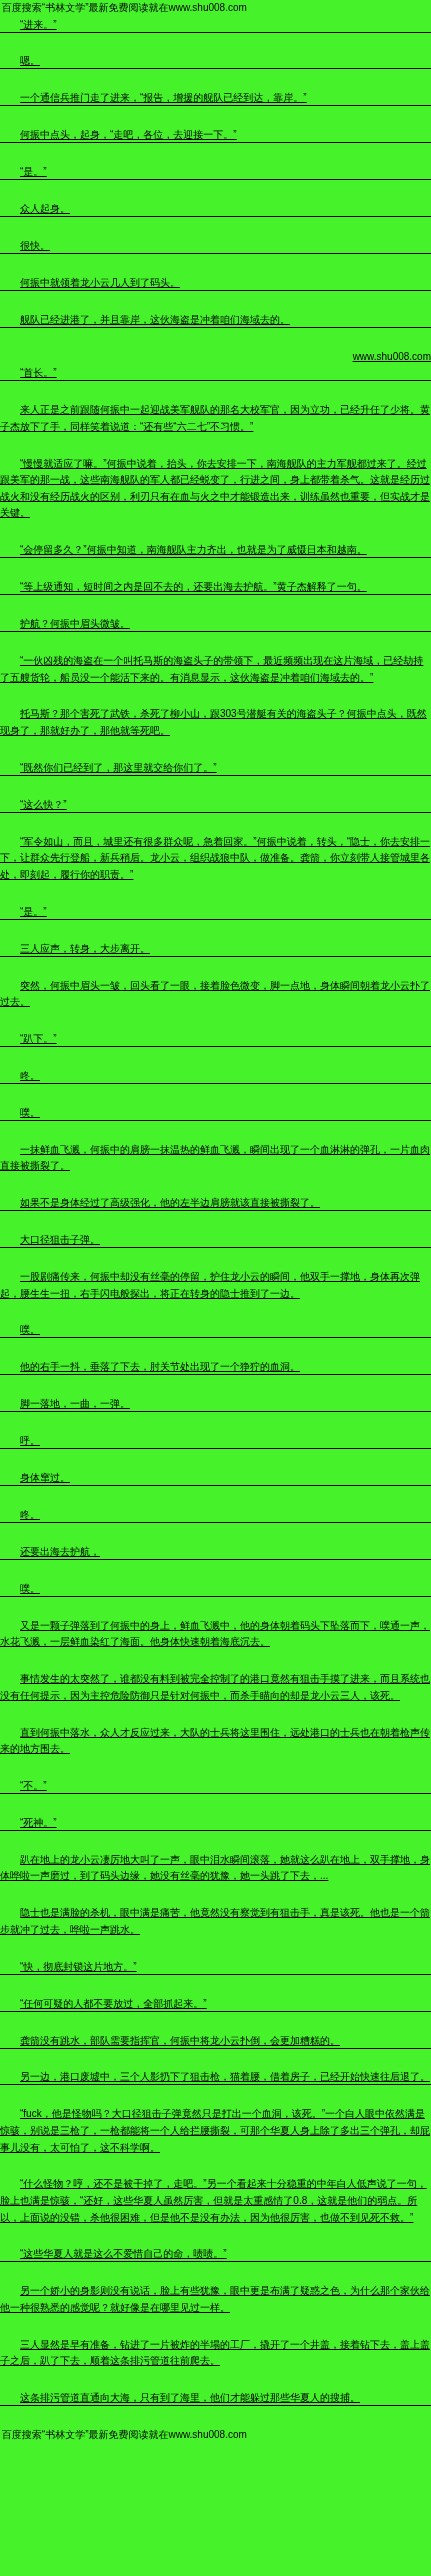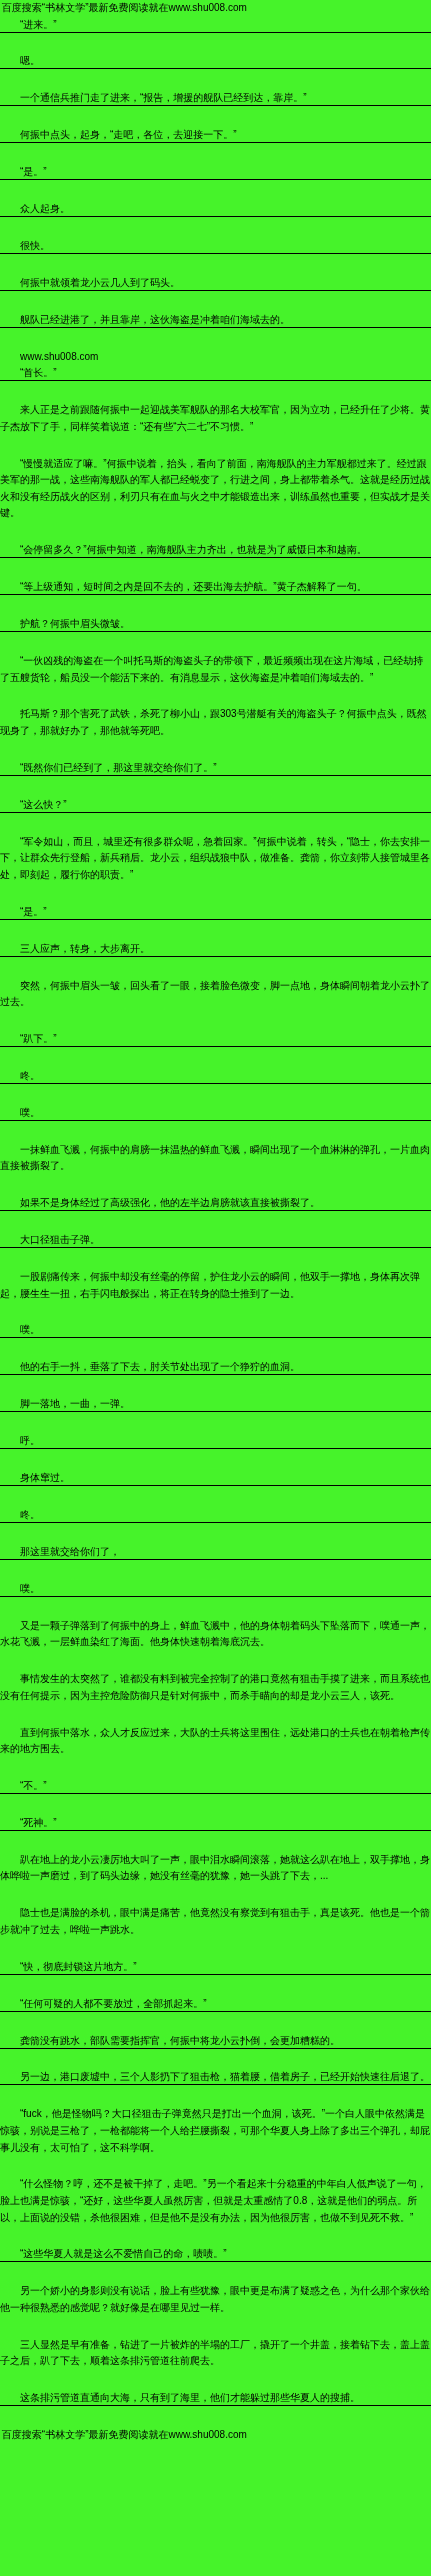--- a/index.html
+++ b/index.html
@@ -11,36 +11,37 @@
     width: 431px;
     color: var(--fg, #000);
     font-size: 10px;
   }
   .promo {
     line-height: 13.6px;
     padding: 1.2px 0 0 1.8px;
     white-space: nowrap;
     overflow: hidden;
   }
-  .content { padding-top: 1.8px; }
+  .content { padding-top: 1.8px; text-decoration: underline; }
   p.para {
     margin: 0 0 20.3px 0;
     line-height: 16.6px;
     text-indent: 2em;
     
     background-image: repeating-linear-gradient(
       to bottom,
       rgba(0,0,0,0) 0px, rgba(0,0,0,0) 15.4px,
       var(--rule, #000) 15.4px, var(--rule, #000) 16px,
       rgba(0,0,0,0) 16px, rgba(0,0,0,0) 16.6px);
     background-size: 100% 16.6px;
   }
   p.para.watermark {
     background: none;
     margin-bottom: 0;
+    text-align: right;
   }
   .footer .promo { padding-bottom: 2.5px; }
 </style>
 </head>
 <body>
 
 <div class="page">
   <div class="header">
     <div class="promo">百度搜索“书林文学”最新免费阅读就在www.shu008.com</div>
   </div>
@@ -51,21 +52,21 @@
       <p class="para"><span>一个通信兵推门走了进来，“报告，增援的舰队已经到达，靠岸。”</span></p>
       <p class="para"><span>何振中点头，起身，“走吧，各位，去迎接一下。”</span></p>
       <p class="para"><span>“是。”</span></p>
       <p class="para"><span>众人起身。</span></p>
       <p class="para"><span>很快。</span></p>
       <p class="para"><span>何振中就领着龙小云几人到了码头。</span></p>
       <p class="para"><span>舰队已经进港了，并且靠岸，这伙海盗是冲着咱们海域去的。</span></p>
       <p class="para watermark"><span>www.shu008.com</span></p>
       <p class="para"><span>“首长。”</span></p>
       <p class="para"><span>来人正是之前跟随何振中一起迎战美军舰队的那名大校军官，因为立功，已经升任了少将。黄子杰放下了手，同样笑着说道：“还有些“六二七”不习惯。”</span></p>
-      <p class="para"><span>“慢慢就适应了嘛。”何振中说着，抬头，看向了前面，南海舰队的主力军舰都过来了。经过跟美军的那一战，这些南海舰队的军人都已经蜕变了，行进之间，身上都带着杀气。这就是经历过战火和没有经历战火的区别，利刃只有在血与火之中才能锻造出来，训练虽然也重要，但实战才是关键。</span></p>
+      <p class="para"><span>“慢慢就适应了嘛。”何振中说着，抬头，你去安排一下，南海舰队的主力军舰都过来了。经过跟美军的那一战，这些南海舰队的军人都已经蜕变了，行进之间，身上都带着杀气。这就是经历过战火和没有经历战火的区别，利刃只有在血与火之中才能锻造出来，训练虽然也重要，但实战才是关键。</span></p>
       <p class="para"><span>“会停留多久？”何振中知道，南海舰队主力齐出，也就是为了威慑日本和越南。</span></p>
       <p class="para"><span>“等上级通知，短时间之内是回不去的，还要出海去护航。”黄子杰解释了一句。</span></p>
       <p class="para"><span>护航？何振中眉头微皱。</span></p>
       <p class="para"><span>“一伙凶残的海盗在一个叫托马斯的海盗头子的带领下，最近频频出现在这片海域，已经劫持了五艘货轮，船员没一个能活下来的。有消息显示，这伙海盗是冲着咱们海域去的。”</span></p>
       <p class="para"><span>托马斯？那个害死了武铁，杀死了柳小山，跟303号潜艇有关的海盗头子？何振中点头，既然现身了，那就好办了，那他就等死吧。</span></p>
       <p class="para"><span>“既然你们已经到了，那这里就交给你们了。”</span></p>
       <p class="para"><span>“这么快？”</span></p>
       <p class="para"><span>“军令如山，而且，城里还有很多群众呢，急着回家。”何振中说着，转头，“隐士，你去安排一下，让群众先行登船，新兵稍后。龙小云，组织战狼中队，做准备。龚箭，你立刻带人接管城里各处，即刻起，履行你的职责。”</span></p>
       <p class="para"><span>“是。”</span></p>
       <p class="para"><span>三人应声，转身，大步离开。</span></p>
@@ -76,21 +77,21 @@
       <p class="para"><span>一抹鲜血飞溅，何振中的肩膀一抹温热的鲜血飞溅，瞬间出现了一个血淋淋的弹孔，一片血肉直接被撕裂了。</span></p>
       <p class="para"><span>如果不是身体经过了高级强化，他的左半边肩膀就该直接被撕裂了。</span></p>
       <p class="para"><span>大口径狙击子弹。</span></p>
       <p class="para"><span>一股剧痛传来，何振中却没有丝毫的停留，护住龙小云的瞬间，他双手一撑地，身体再次弹起，腰生生一扭，右手闪电般探出，将正在转身的隐士推到了一边。</span></p>
       <p class="para"><span>噗。</span></p>
       <p class="para"><span>他的右手一抖，垂落了下去，肘关节处出现了一个狰狞的血洞。</span></p>
       <p class="para"><span>脚一落地，一曲，一弹。</span></p>
       <p class="para"><span>呼。</span></p>
       <p class="para"><span>身体窜过。</span></p>
       <p class="para"><span>咚。</span></p>
-      <p class="para"><span>那这里就交给你们了，</span></p>
+      <p class="para"><span>还要出海去护航，</span></p>
       <p class="para"><span>噗。</span></p>
       <p class="para"><span>又是一颗子弹落到了何振中的身上，鲜血飞溅中，他的身体朝着码头下坠落而下，噗通一声，水花飞溅，一层鲜血染红了海面。他身体快速朝着海底沉去。</span></p>
       <p class="para"><span>事情发生的太突然了，谁都没有料到被完全控制了的港口竟然有狙击手摸了进来，而且系统也没有任何提示，因为主控危险防御只是针对何振中，而杀手瞄向的却是龙小云三人，该死。</span></p>
       <p class="para"><span>直到何振中落水，众人才反应过来，大队的士兵将这里围住，远处港口的士兵也在朝着枪声传来的地方围去。</span></p>
       <p class="para"><span>“不。”</span></p>
       <p class="para"><span>“死神。”</span></p>
       <p class="para"><span>趴在地上的龙小云凄厉地大叫了一声，眼中泪水瞬间滚落，她就这么趴在地上，双手撑地，身体哗啦一声磨过，到了码头边缘，她没有丝毫的犹豫，她一头跳了下去，...</span></p>
       <p class="para"><span>隐士也是满脸的杀机，眼中满是痛苦，他竟然没有察觉到有狙击手，真是该死。他也是一个箭步就冲了过去，哗啦一声跳水。</span></p>
       <p class="para"><span>“快，彻底封锁这片地方。”</span></p>
       <p class="para"><span>“任何可疑的人都不要放过，全部抓起来。”</span></p>

